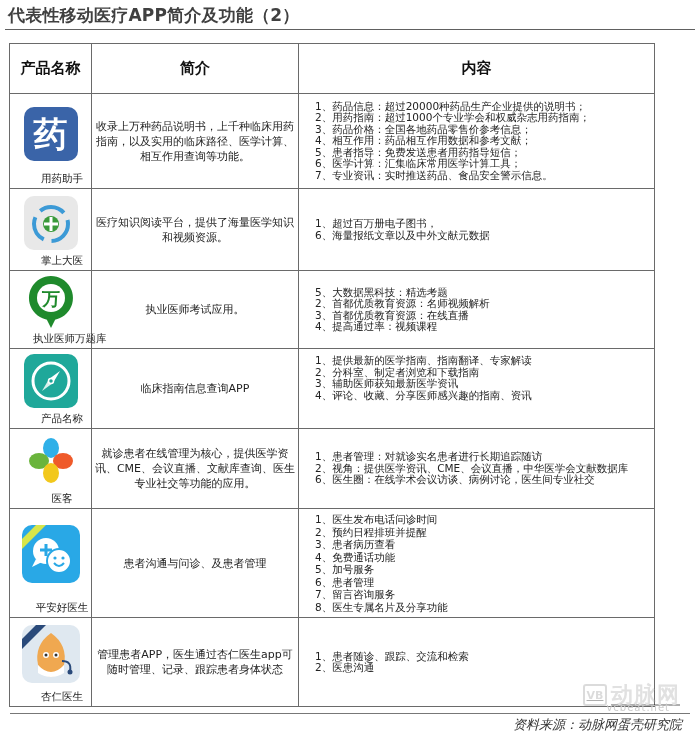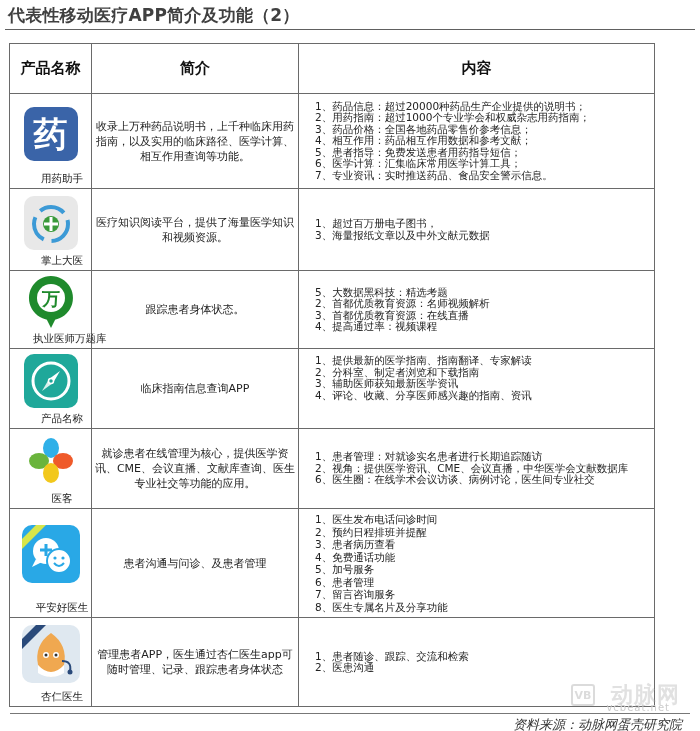--- a/index.html
+++ b/index.html
@@ -25,21 +25,21 @@
   .app-name { font-size: 10.5px; color: #222; position: absolute; left: 0; right: 0; bottom: 2px; text-align: center; white-space: nowrap; margin-left: 23px; }
 
   td.intro-cell { font-size: 11px; line-height: 15px; text-align: center; padding: 0 2px; color: #222; }
   td.content-cell { font-size: 10.5px; line-height: 11.5px; text-align: left; padding: 0 16px; color: #222; }
   .feat { white-space: nowrap; }
 
   .icon { width: 54px; height: 54px; border-radius: 10px; position: relative; overflow: hidden; }
 
   .footer-rule { position: absolute; left: 10px; top: 713px; width: 680px; height: 1px; background: #777; }
   .source { position: absolute; right: 18px; top: 716px; font-size: 13px; font-style: italic; color: #333; }
-  .watermark { position: absolute; right: 20px; top: 680px; display: flex; align-items: center; gap: 16px; opacity: 0.35; }
+  .watermark { position: absolute; right: 20px; top: 680px; display: flex; align-items: center; gap: 4px; opacity: 0.35; text-decoration: underline; }
   .wm-logo { width: 24px; height: 22px; border: 2px solid #999; border-radius: 3px; font-size: 11px; font-weight: bold; color: #999; display: flex; align-items: center; justify-content: center; }
   .wm-text { font-size: 22px; color: #aaa; font-weight: bold; letter-spacing: 1px; }
   .wm-sub { position: absolute; right: 30px; top: 702px; font-size: 10px; color: #ccc; letter-spacing: 1px; }
 </style>
 </head>
 <body>
 
 <div class="page-title">代表性移动医疗APP简介及功能（2）</div>
 <div class="title-rule"></div>
 
@@ -89,37 +89,37 @@
               <rect x="21.5" y="17" width="3" height="14" fill="#fff"></rect>
               <rect x="16" y="22.5" width="14" height="3" fill="#fff"></rect>
             </svg>
           </div>
         </div>
         <div class="app-name">掌上大医</div>
       </td>
       <td class="intro-cell">医疗知识阅读平台，提供了海量医学知识和视频资源。</td>
       <td class="content-cell">
         <div class="feat">1、超过百万册电子图书，</div>
-        <div class="feat">3、海量报纸文章以及中外文献元数据</div>
+        <div class="feat">6、海量报纸文章以及中外文献元数据</div>
       </td>
     </tr>
 
     <tr style="height:78px;">
       <td class="name-cell">
         <div class="icon-wrap" style="margin-top:-16px;">
           <svg width="50" height="56" viewBox="0 0 50 56">
             <path d="M25 2 A22 22 0 1 1 24.9 2 Z" fill="#1f8a2c"></path>
             <path d="M18 40 L25 54 L32 40 Z" fill="#1f8a2c"></path>
             <circle cx="25" cy="24" r="14" fill="#fff"></circle>
             <text x="25" y="31" font-size="18" font-weight="bold" text-anchor="middle" fill="#1f8a2c">万</text>
           </svg>
         </div>
         <div class="app-name">执业医师万题库</div>
       </td>
-      <td class="intro-cell">跟踪患者身体状态。</td>
+      <td class="intro-cell">执业医师考试应用。</td>
       <td class="content-cell">
         <div class="feat">5、大数据黑科技：精选考题</div>
         <div class="feat">2、首都优质教育资源：名师视频解析</div>
         <div class="feat">3、首都优质教育资源：在线直播</div>
         <div class="feat">4、提高通过率：视频课程</div>
       </td>
     </tr>
 
     <tr style="height:80px;">
       <td class="name-cell">

